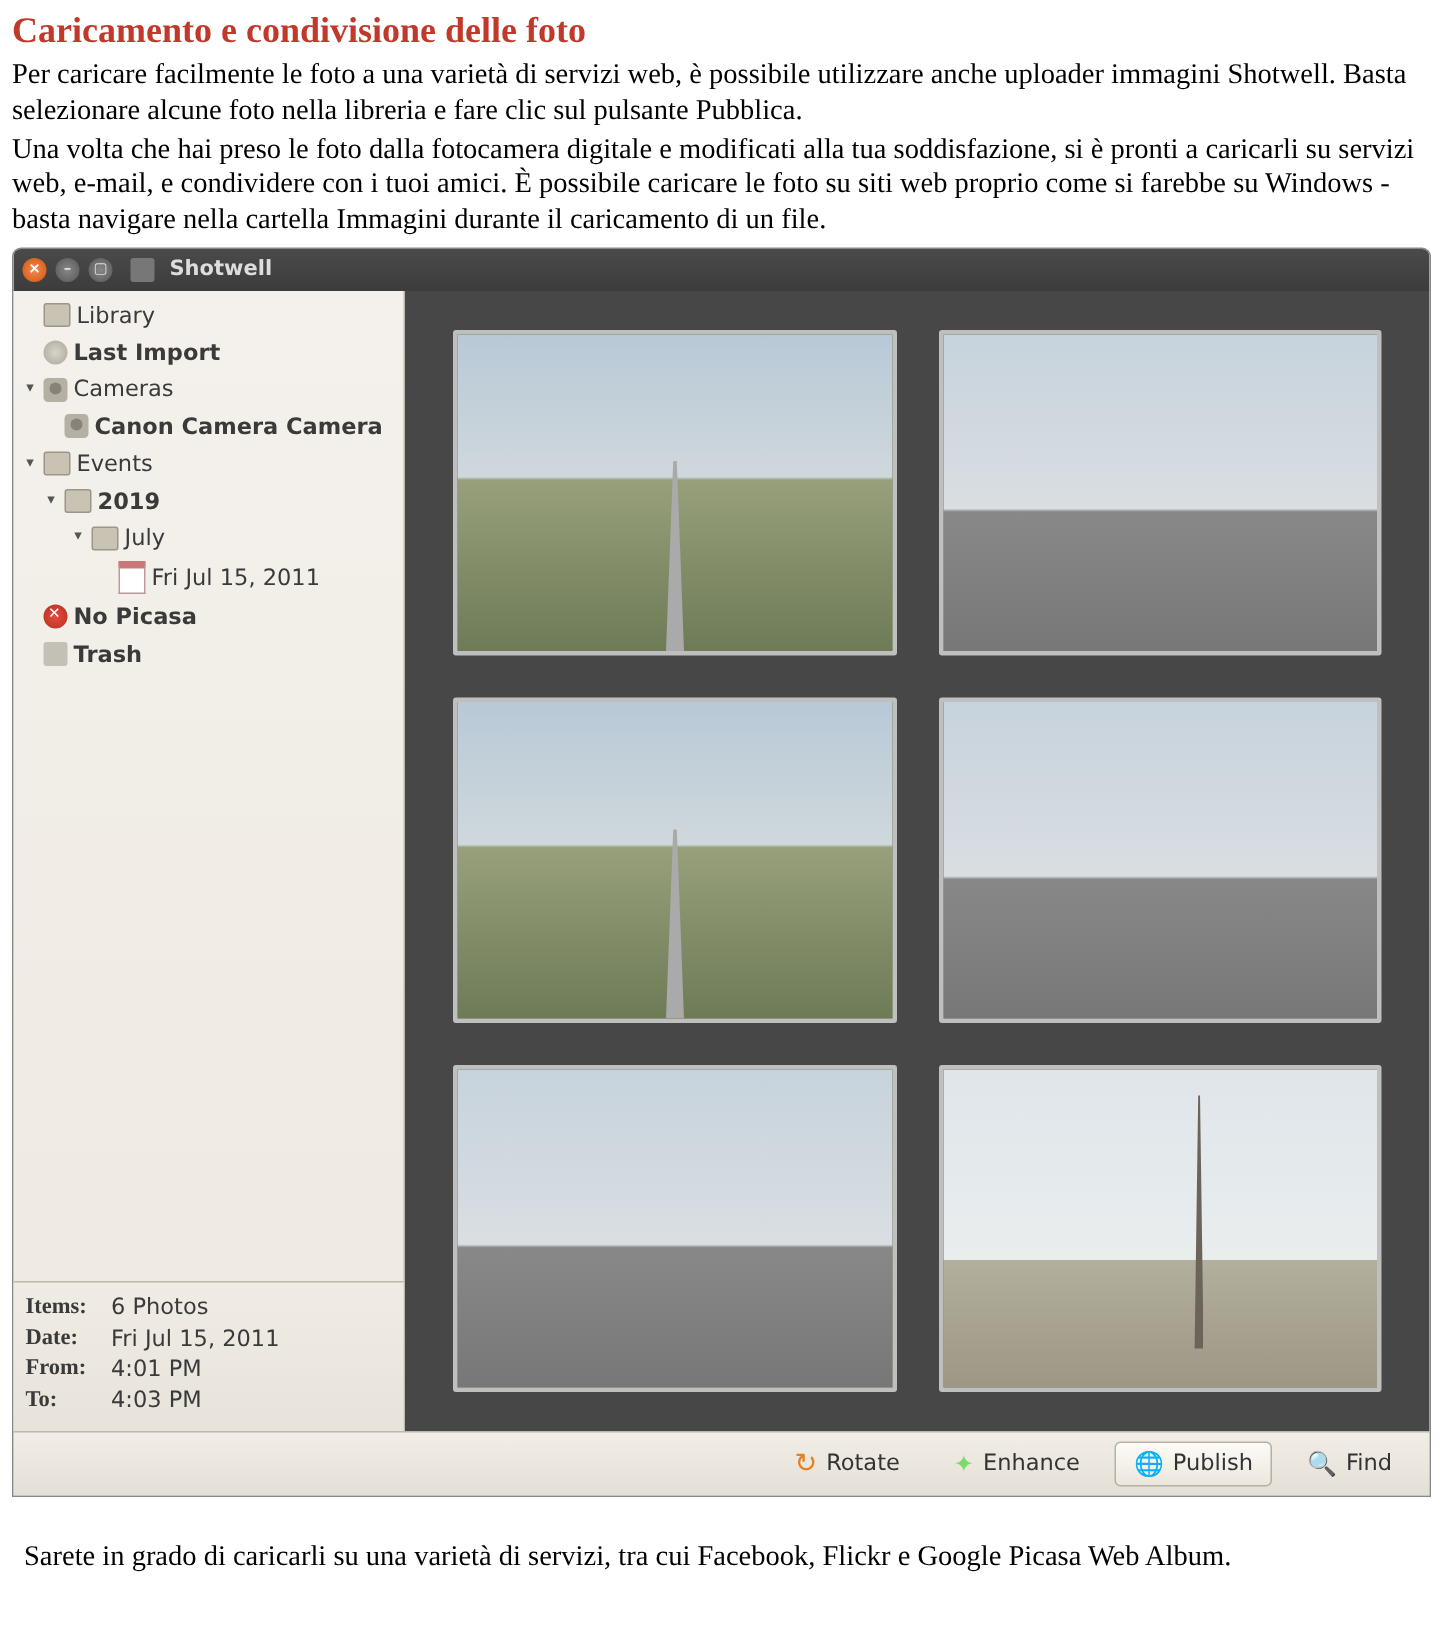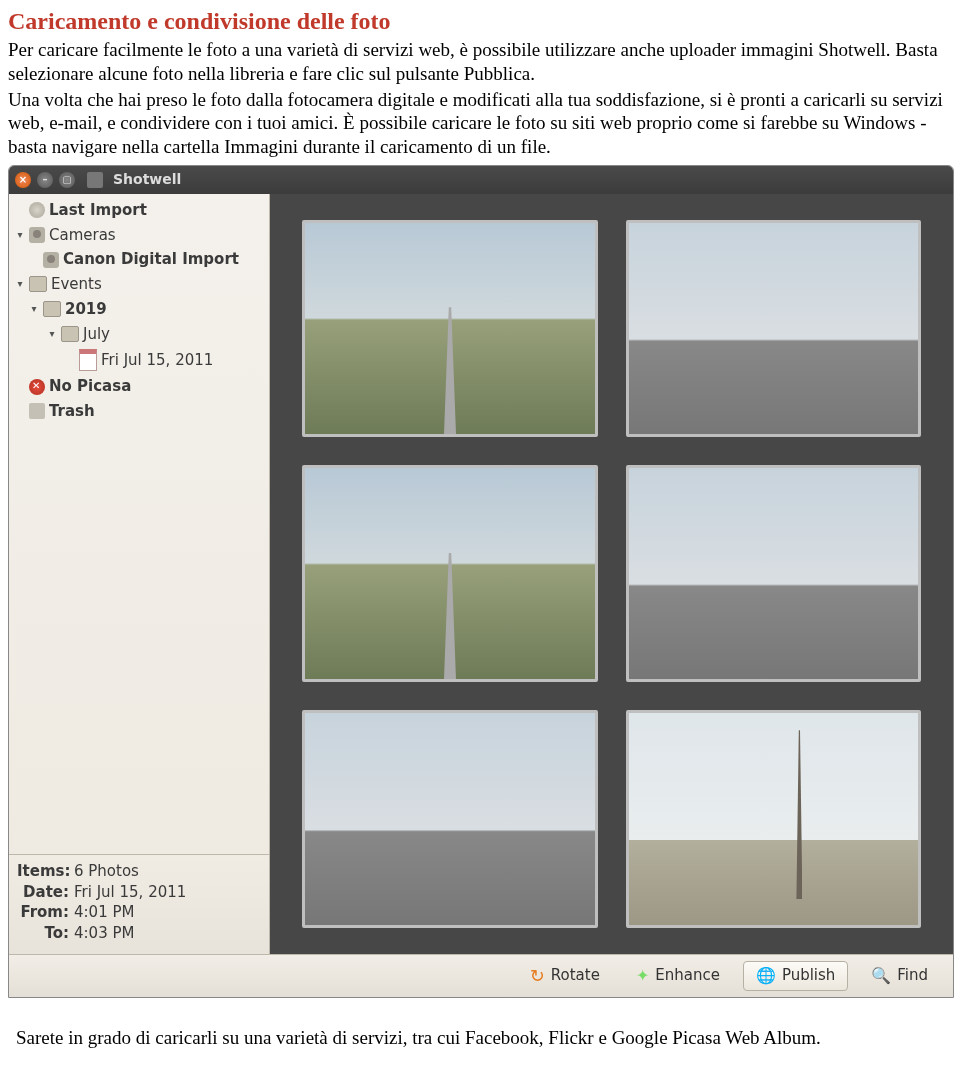--- a/index.html
+++ b/index.html
@@ -100,21 +100,21 @@
   .trash-ico{background:#c5c0b5;border-radius:2px;}
   .ind1{padding-left:18px;font-weight:bold;} .ind2{padding-left:36px;} .ind3{padding-left:54px;}
 
   .info {
     border-top:1px solid #bdb7ac;
     padding: 6px 8px 10px 8px;
     background: linear-gradient(#f0ece4,#e8e3da);
     font-size:15px;
   }
   .info .row { display:flex; gap:5px; padding:1px 0;}
-  .info .lab { font-weight:bold; width:52px; text-align:right;}
+  .info .lab { font-weight:bold; width:52px; font-family:Liberation Serif, serif;}
 
   .viewer {
     flex:1;
     background:#474747;
     position:relative;
     display:grid;
     grid-template-columns: 1fr 1fr;
     grid-template-rows: 1fr 1fr 1fr;
     gap: 28px;
     padding: 26px 32px 26px 32px;
@@ -176,36 +176,41 @@
       <span class="wbtn min">–</span>
       <span class="wbtn max">▢</span>
       <span class="ticon"></span>
       <span class="ttext">Shotwell</span>
     </div>
 
     <div class="body">
       <div class="sidebar">
         <div class="tree">
 
+          <div class="node">
+            <span class="arrow blank">▾</span>
+            <span class="folder-ico"></span>
+            <span>Library</span>
+          </div>
 
           <div class="node ind1">
             <span class="globe-ico"></span>
             <span>Last Import</span>
           </div>
 
           <div class="node">
             <span class="arrow">▾</span>
             <span class="cam-ico"></span>
             <span>Cameras</span>
           </div>
 
           <div class="node ind1">
             <span class="arrow blank">▾</span>
             <span class="cam-ico"></span>
-            <span>Canon Digital Import</span>
+            <span>Canon Camera Camera</span>
           </div>
 
           <div class="node">
             <span class="arrow">▾</span>
             <span class="folder-ico"></span>
             <span>Events</span>
           </div>
 
           <div class="node ind1">
             <span class="arrow">▾</span>

